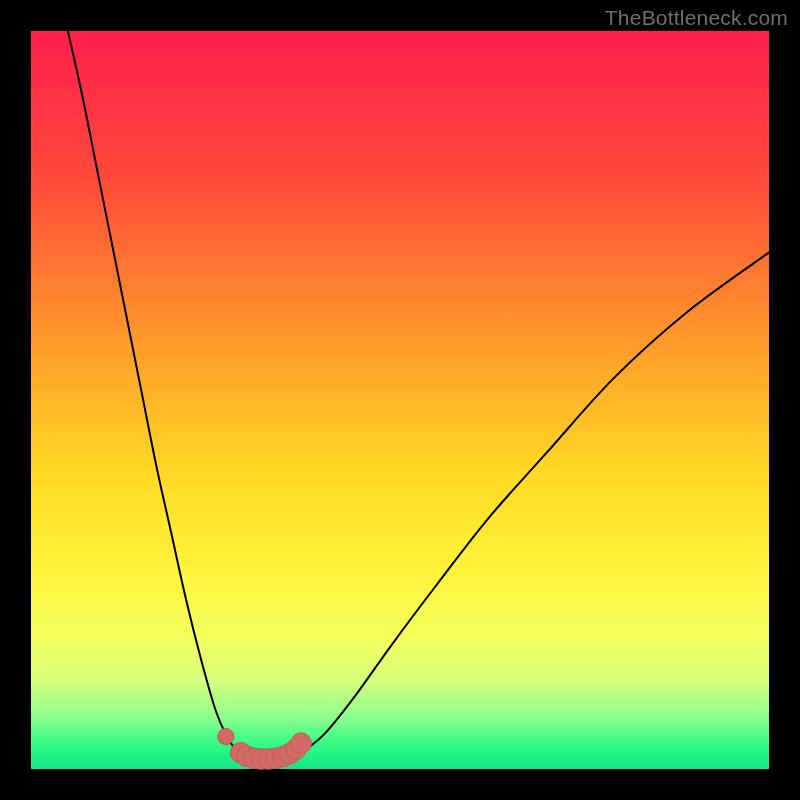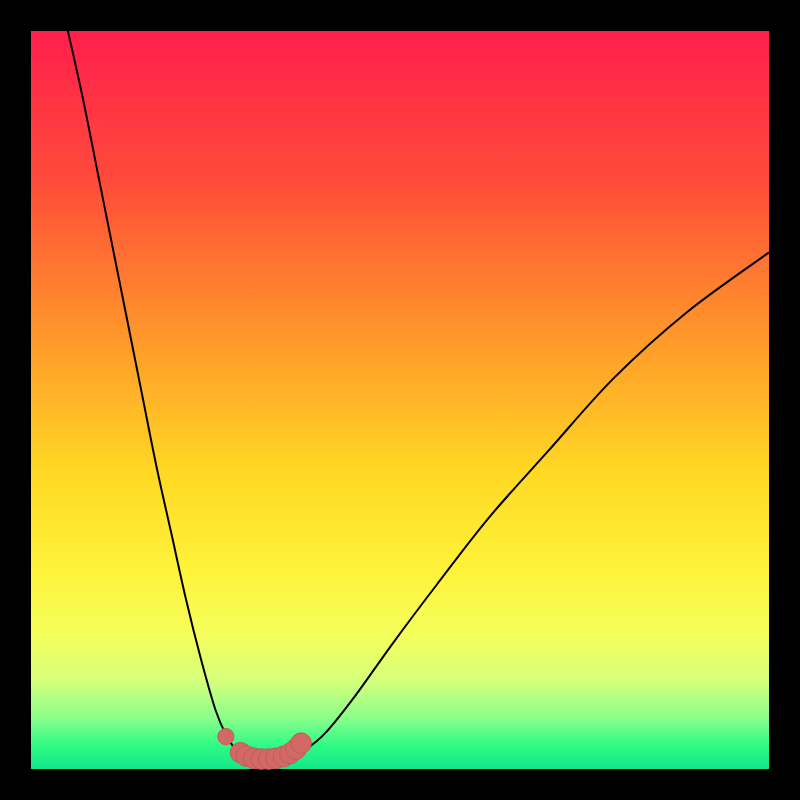--- a/index.html
+++ b/index.html
@@ -62,13 +62,14 @@
           <circle cx="230.256" cy="728.037" r="10.331999999999999" fill="#d16a65" stroke="#c45a56" stroke-width="1"></circle>
           <circle cx="237.636" cy="728.037" r="10.331999999999999" fill="#d16a65" stroke="#c45a56" stroke-width="1"></circle>
           <circle cx="245.01600000000002" cy="727.299" r="10.331999999999999" fill="#d16a65" stroke="#c45a56" stroke-width="1"></circle>
           <circle cx="252.39600000000002" cy="725.454" r="10.331999999999999" fill="#d16a65" stroke="#c45a56" stroke-width="1"></circle>
           <circle cx="259.038" cy="722.502" r="10.331999999999999" fill="#d16a65" stroke="#c45a56" stroke-width="1"></circle>
           <circle cx="264.942" cy="718.074" r="10.331999999999999" fill="#d16a65" stroke="#c45a56" stroke-width="1"></circle>
           <circle cx="270.108" cy="712.17" r="10.331999999999999" fill="#d16a65" stroke="#c45a56" stroke-width="1"></circle>
         </g>
     </svg>
   </div>
+  <div class="watermark">TheBottleneck.com</div>
 </div>
 
 </body></html>

